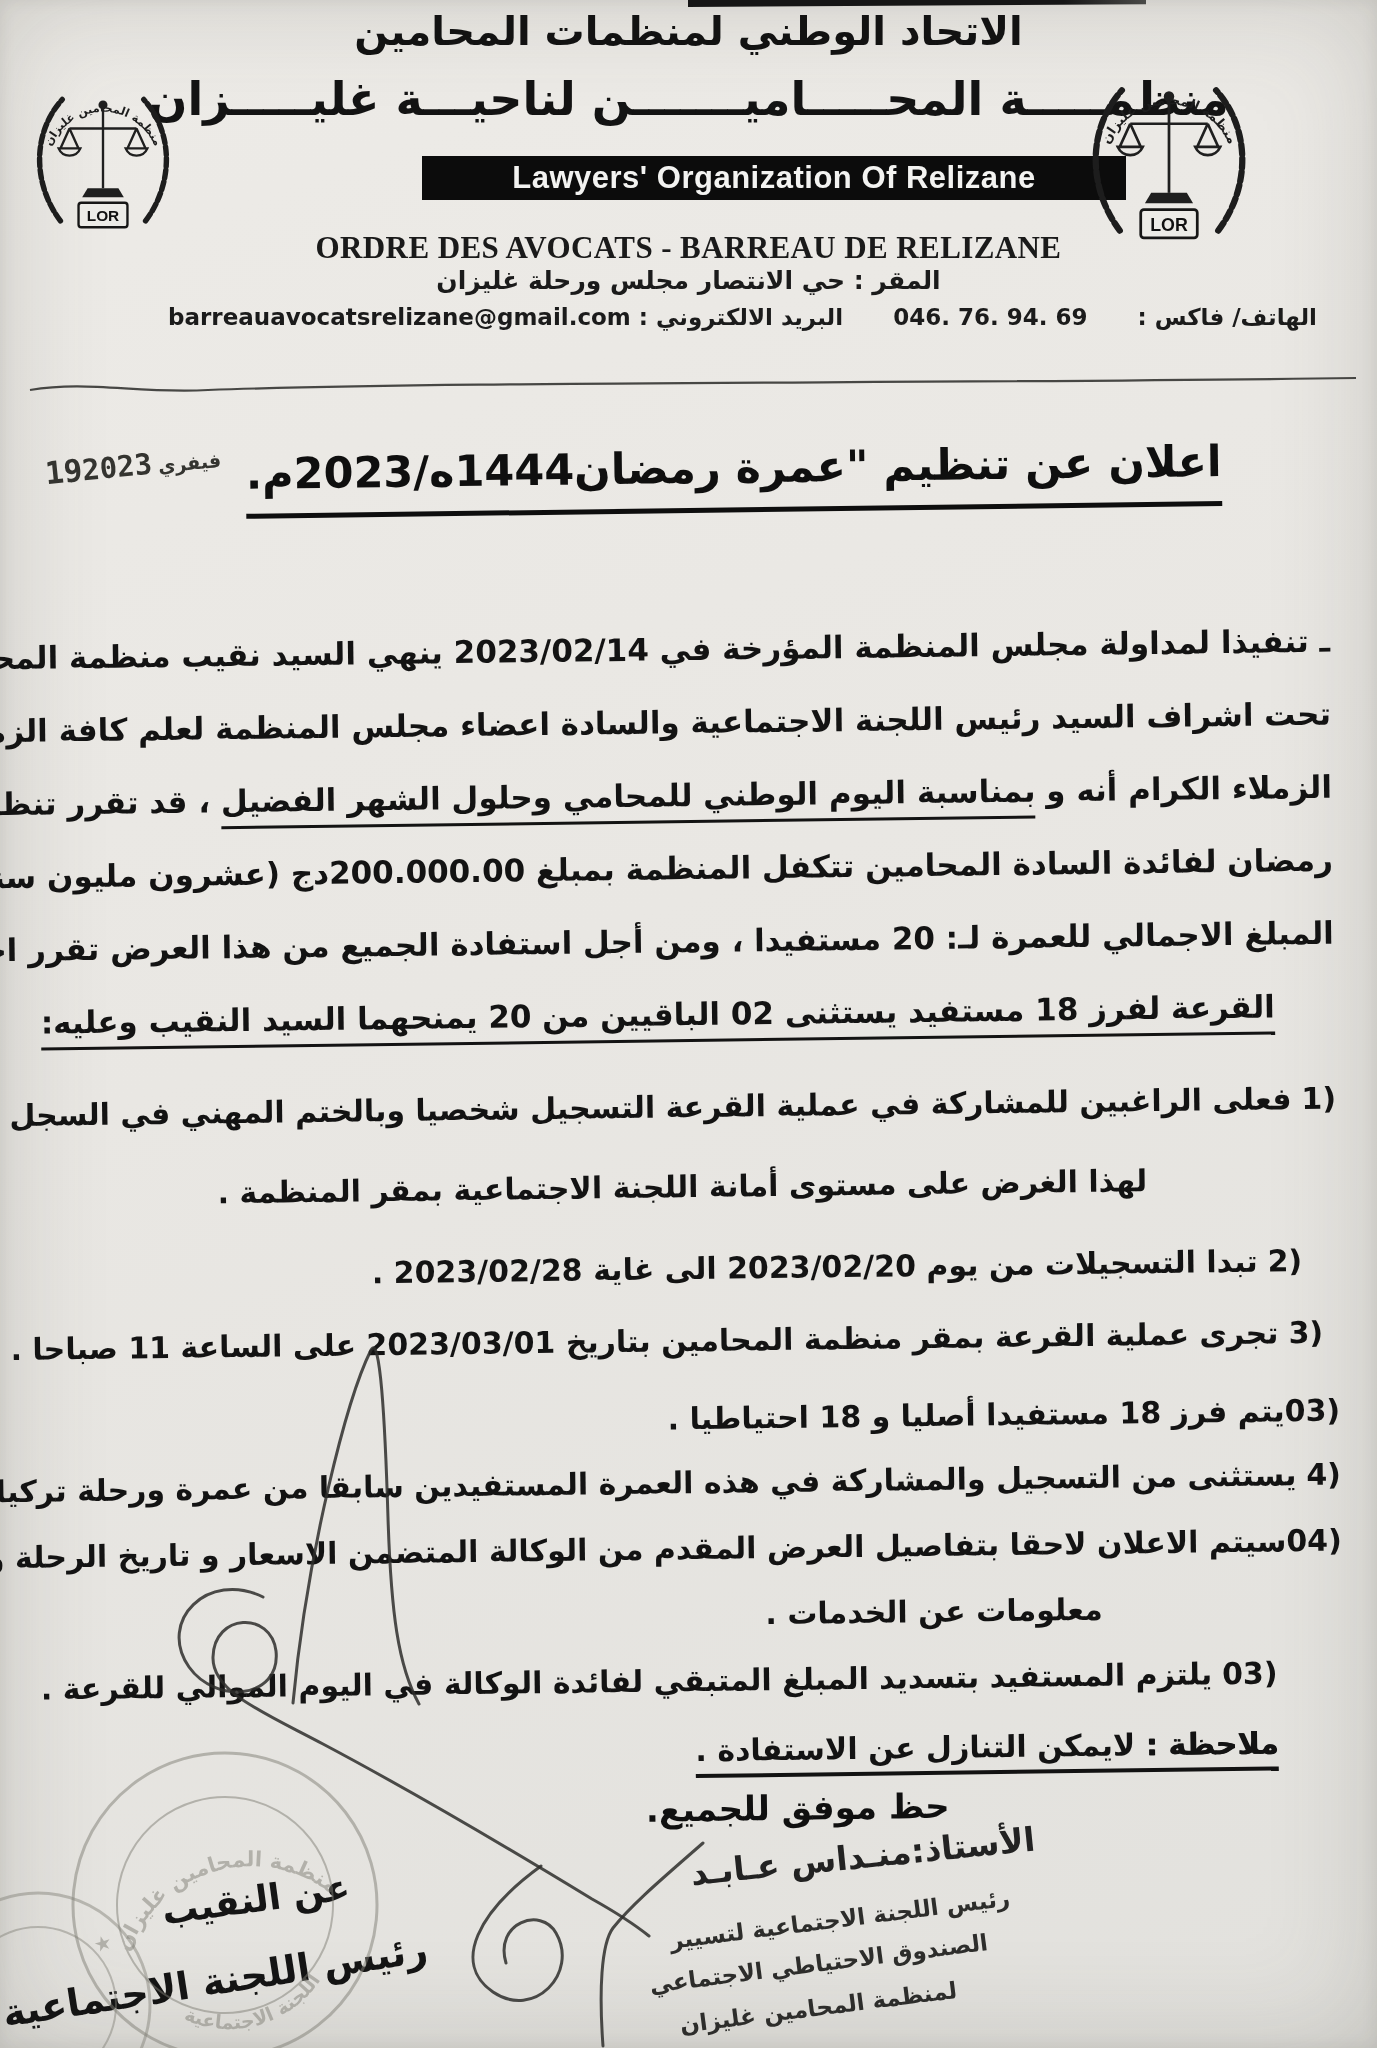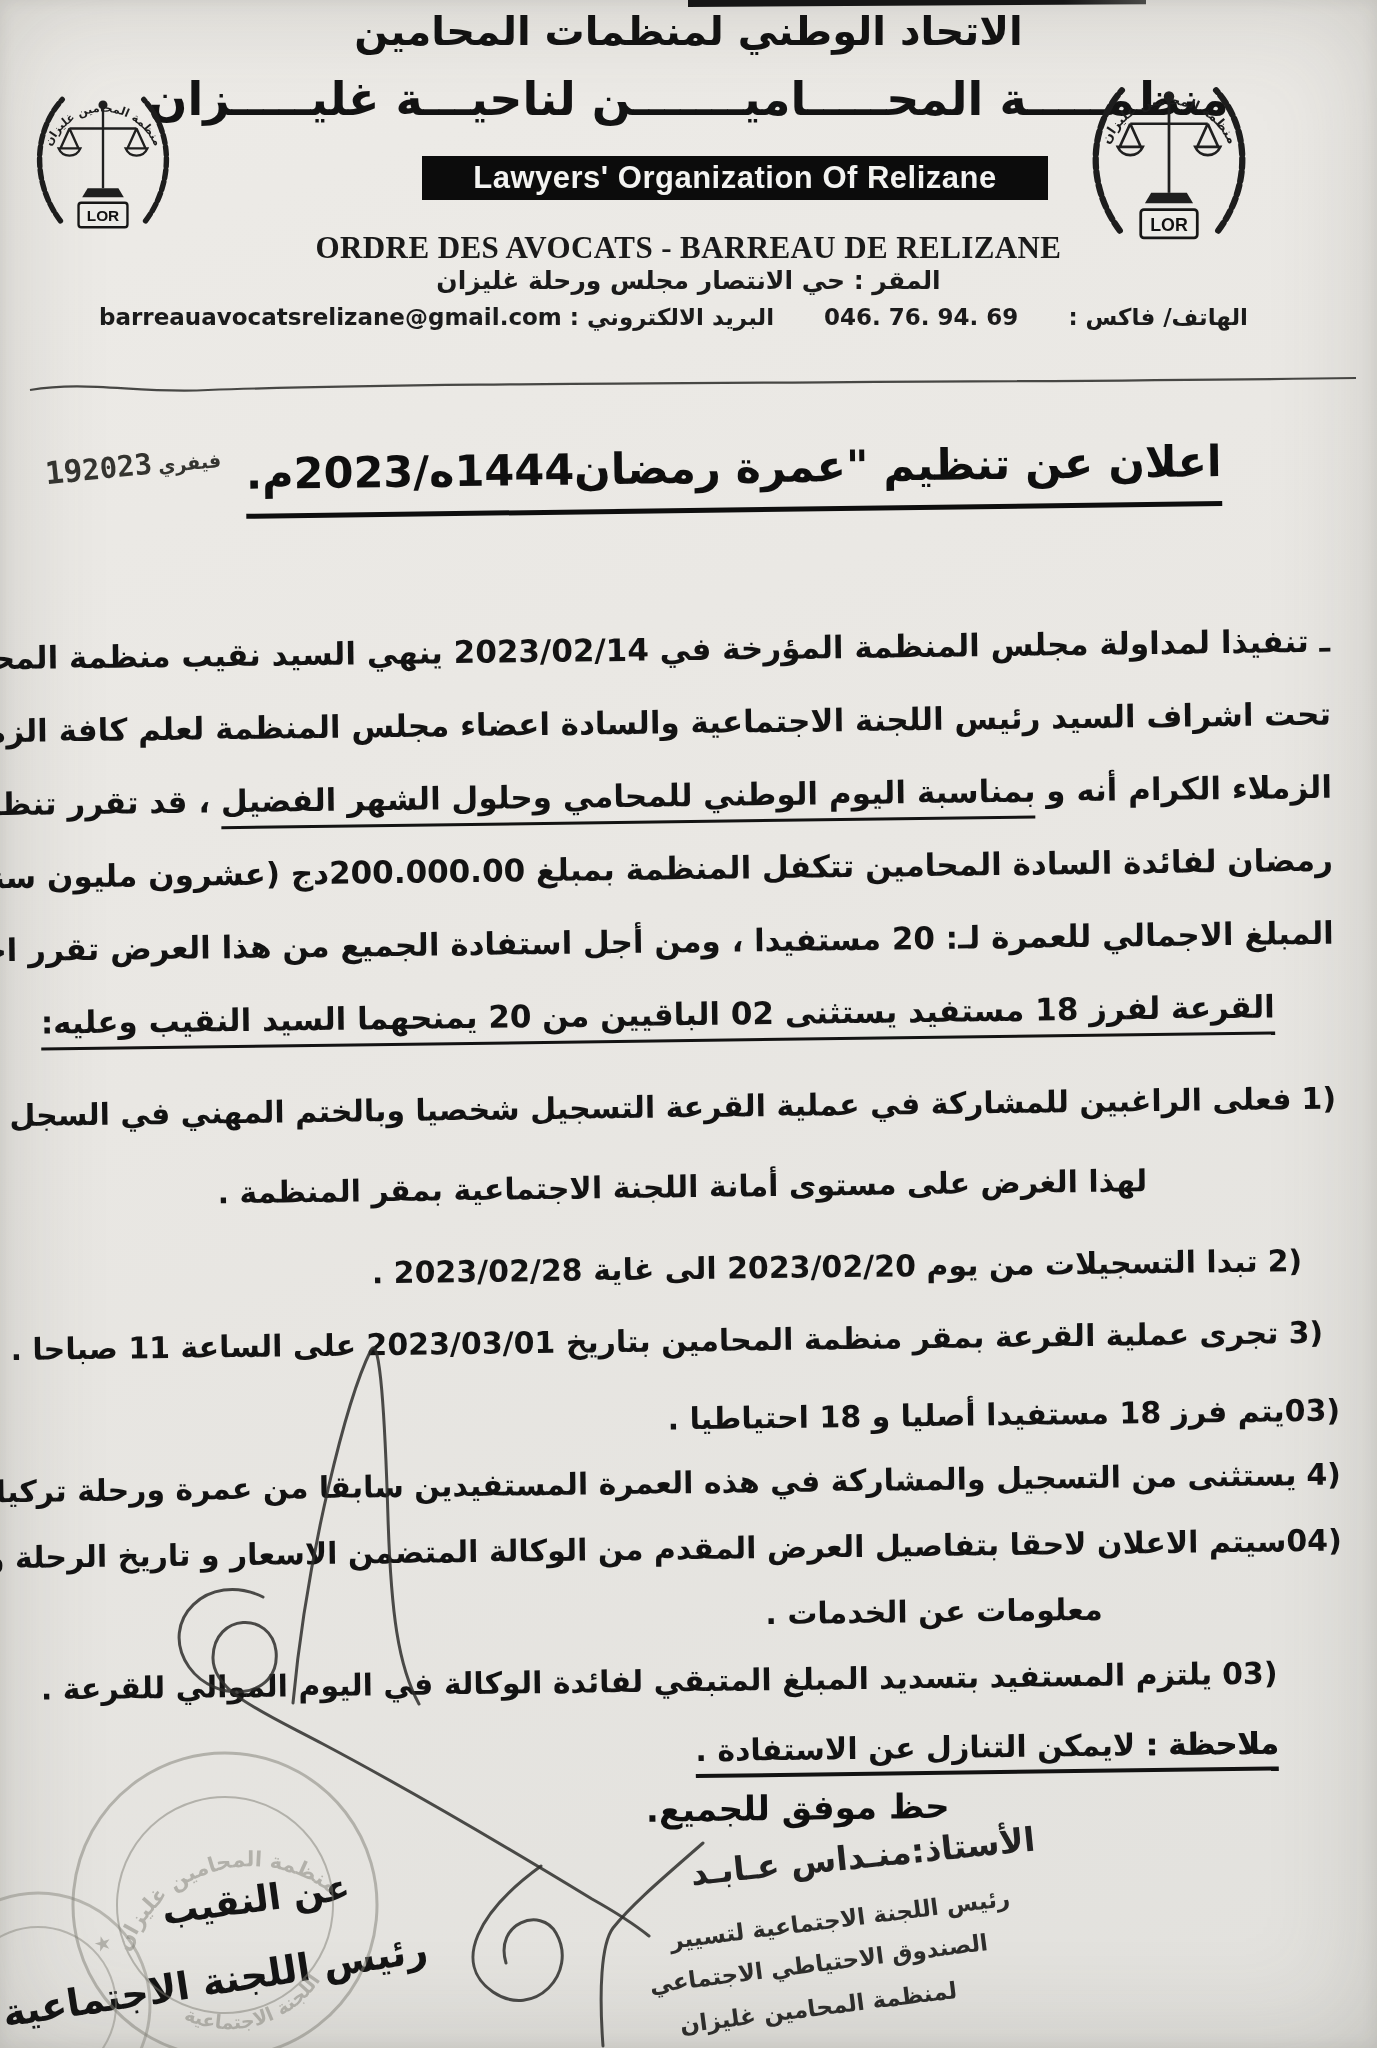--- a/index.html
+++ b/index.html
@@ -13,29 +13,29 @@
   }
   .top-strip{ position:absolute; top:0; left:688px; width:458px; height:7px;
     background:linear-gradient(90deg,#161616 82%,#4a4a48); 
     clip-path:polygon(0 0,100% 0,100% 60%,0 100%); }
 
   
   .h-union{ position:absolute; top:8px; left:0; right:0; text-align:center;
     direction:rtl; font-size:40px; font-weight:bold; color:#121212;}
   .h-org{ position:absolute; top:72px; left:120px; right:120px; text-align:center;
     direction:rtl; font-size:46px; font-weight:bold; color:#131313; white-space:nowrap;}
-  .h-banner{ position:absolute; top:156px; left:422px; width:626px; height:44px;
+  .h-banner{ position:absolute; top:156px; left:422px; width:704px; height:44px;
     background:#0c0c0c; color:#f3f3f1; text-align:center; line-height:44px;
     font-family:"Liberation Sans",sans-serif; font-weight:bold; font-size:31px; letter-spacing:.5px;}
   .h-french{ position:absolute; top:230px; left:0; right:0; text-align:center;
     font-family:"Liberation Serif",serif; font-weight:bold; font-size:31px; color:#1a1a1a; letter-spacing:.4px;}
   .h-address{ position:absolute; top:266px; left:0; right:0; text-align:center;
     direction:rtl; font-weight:bold; font-size:25px; color:#1b1b1b;}
   .h-contact{ position:absolute; top:304px; left:30px; right:60px; direction:rtl;
-    text-align:center; font-weight:bold; font-size:23px; color:#1b1b1b; white-space:nowrap;}
+    font-weight:bold; font-size:23px; color:#1b1b1b; white-space:nowrap;}
   .h-contact .gap{ display:inline-block; width:34px; }
   .ltr{ direction:ltr; unicode-bidi:isolate; }
   .divider{ position:absolute; top:372px; left:28px; width:1332px; height:26px; }
 
   .emblem{ position:absolute; }
   .emblem-left{ left:26px; top:56px; width:154px; }
   .emblem-right{ left:1080px; top:40px; width:178px; }
   .emblem .ink{ stroke:#1f1f1f; fill:none; stroke-width:2.6; }
   .emblem .ink-f{ fill:#1f1f1f; stroke:none; }
   .emblem .wreath{ stroke:#1d1d1d; fill:none; stroke-width:6; stroke-dasharray:9 4; stroke-linecap:round;}

